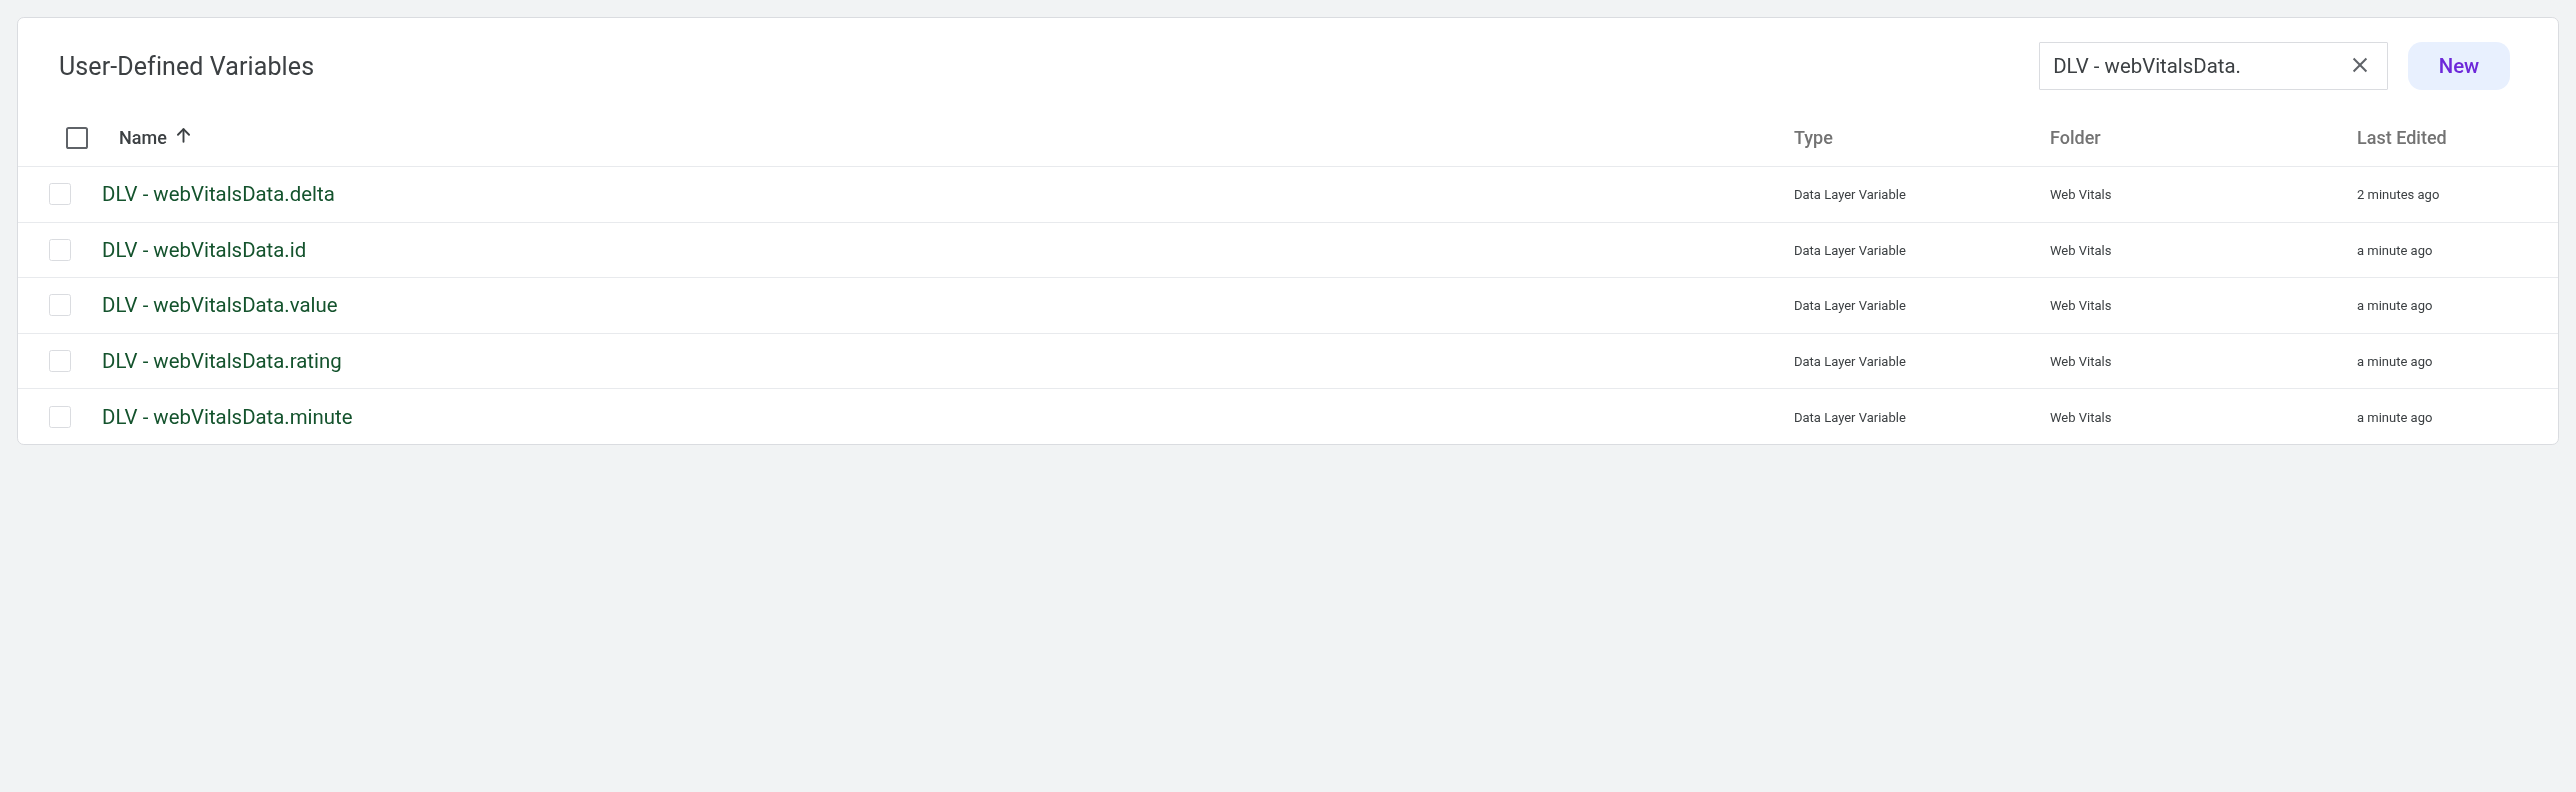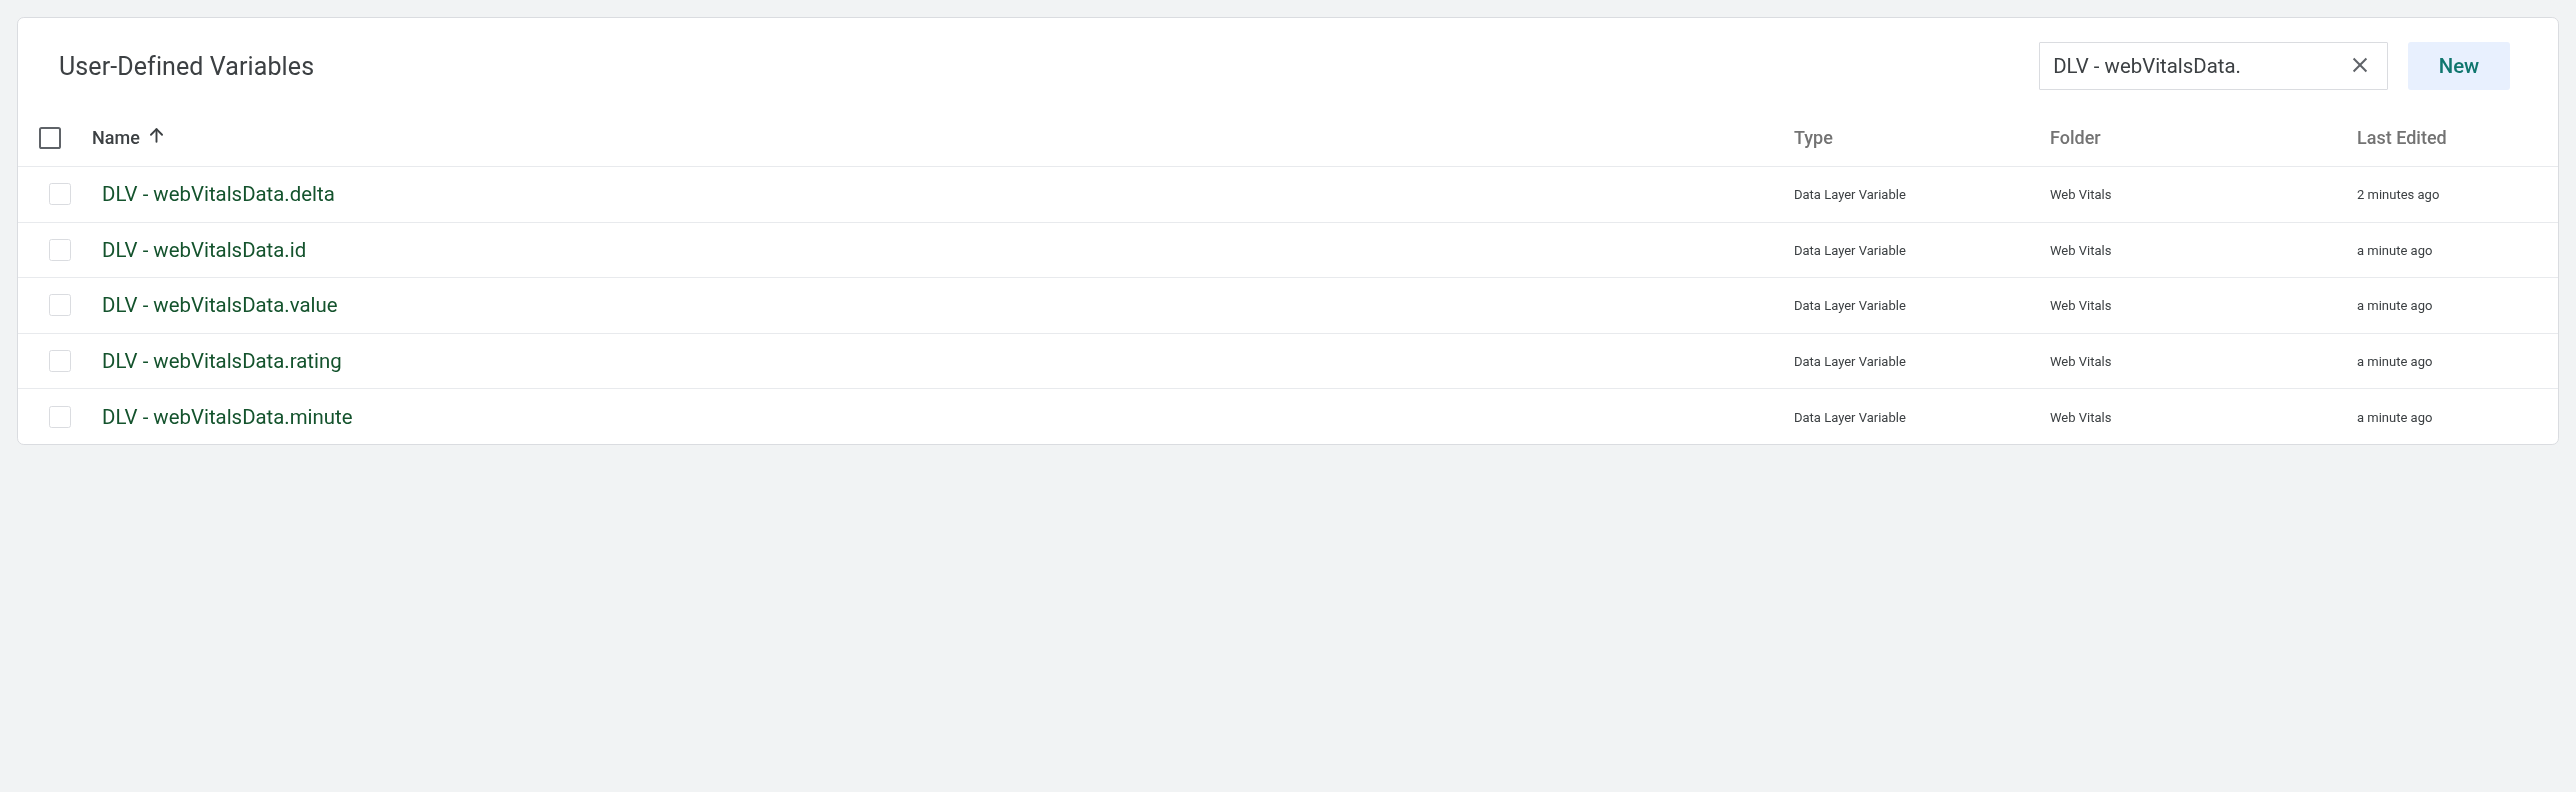--- a/index.html
+++ b/index.html
@@ -54,34 +54,34 @@
       align-items: center;
       justify-content: center;
       cursor: pointer;
       color: #5f6368;
       background: none;
       border: none;
     }
     .clear-btn svg { width: 22px; height: 22px; }
     .new-btn {
       background: #e8f0fe;
-      color: #0f766e;
+      color: #6d28d9;
       border: none;
-      border-radius: 3px;
+      border-radius: 14px;
       height: 48px;
       min-width: 102px;
       font-size: 20.4px;
       font-weight: 500;
       cursor: pointer;
       font-family: inherit;
     }
     .columns-row {
       display: flex;
       align-items: center;
-      padding: 12px 31px 17px 21px;
+      padding: 12px 31px 17px 48px;
       border-bottom: 0.9px solid #e8eaed;
     }
     .col-chk { width: 53px; display: flex; align-items: center; }
     .col-name { flex: 1; min-width: 0; }
     .col-type { width: 256px; }
     .col-folder { width: 307px; }
     .col-edited { width: 170px; }
     .col-header {
       font-size: 18px;
       color: #737373;

